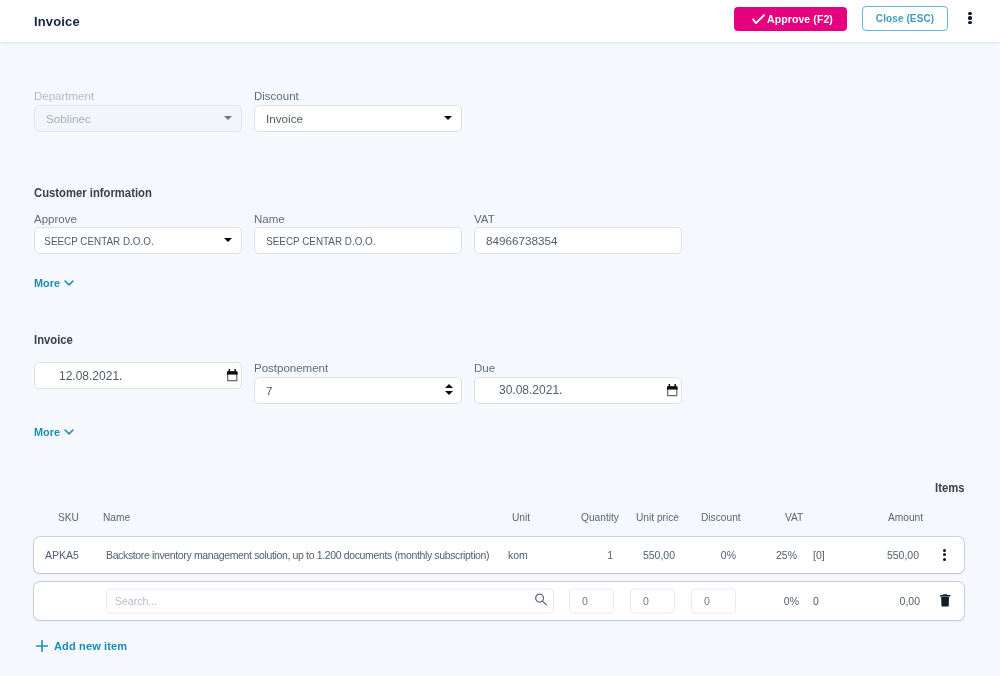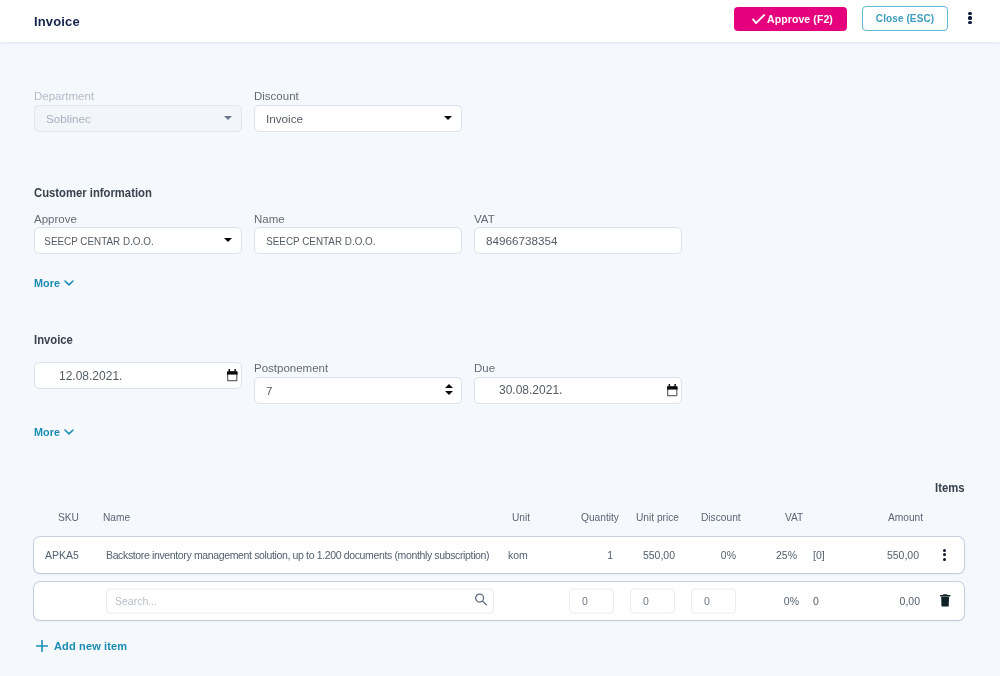--- a/index.html
+++ b/index.html
@@ -92,21 +92,21 @@
     position:relative;background:#fff;border-radius:6px;width:930px;
     box-shadow:0 0 0 1px rgba(185,194,213,.75),0 1px 2px rgba(60,80,130,.16);
   }
   .card .c{position:absolute;top:50%;transform:translateY(-50%);font-size:10.5px;color:#53606f;white-space:nowrap;}
   .card .c.nm{letter-spacing:-0.36px;}
   .card .c.r{transform:translate(-100%,-50%);}
   .row-kebab{position:absolute;right:13px;top:50%;margin-top:-6px;width:14px;height:12px;
     display:flex;flex-direction:column;align-items:center;justify-content:space-between;cursor:pointer;}
   .row-kebab i{width:3px;height:3px;border-radius:50%;background:#0d1526;display:block;margin:0;}
   .row-trash{position:absolute;right:13px;top:50%;margin-top:-6.5px;line-height:0;cursor:pointer;}
-  .srch{position:absolute;left:72px;top:50%;transform:translateY(-50%);width:388px;height:25px;}
+  .srch{position:absolute;left:72px;top:50%;transform:translateY(-50%);width:448px;height:25px;}
   .srch input{width:100%;height:100%;border:1px solid #e8ebf1;border-radius:4px;background:#fff;
     padding:0 26px 0 8px;font:10.5px "Liberation Sans",sans-serif;color:#45505f;outline:none;}
   .srch input::placeholder{color:#b6bdc9;}
   .srch-ic{position:absolute;right:6px;top:4px;cursor:pointer;}
   .minput{position:absolute;top:50%;transform:translateY(-50%);width:45px;height:25px;
     border:1px solid #e8ebf1;border-radius:4px;background:#fff;
     display:flex;align-items:center;justify-content:flex-start;padding-left:12px;font-size:10.5px;color:#6e7886;}
   .addnew{display:inline-flex;align-items:center;color:#1a8cb3;font:bold 11px "Liberation Sans",sans-serif;letter-spacing:.15px;cursor:pointer;margin-left:2px;}
   .addnew svg{margin-right:6px;}
 </style>

